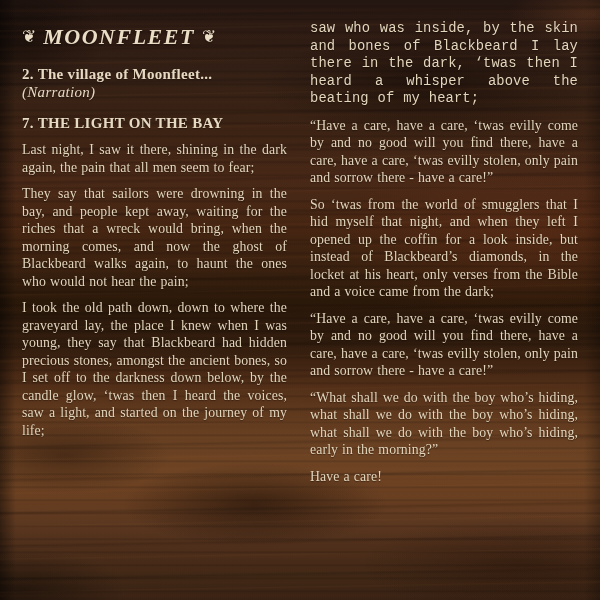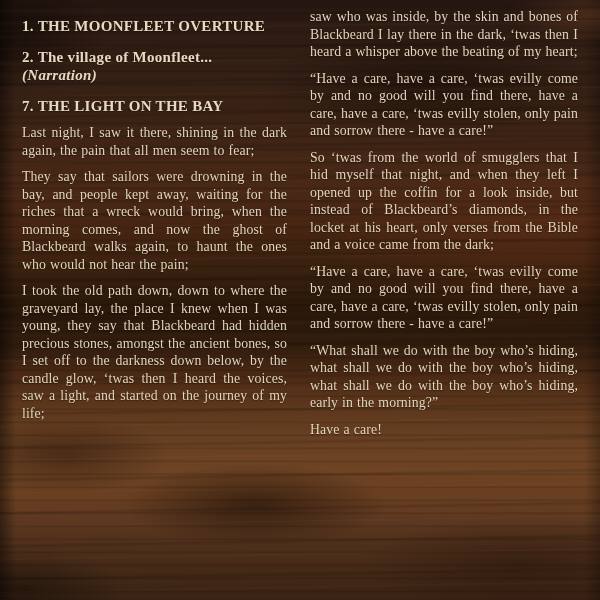--- a/index.html
+++ b/index.html
@@ -102,44 +102,44 @@
 
   h2 {
     margin: 13px 0 0 0;
     font-size: 15px;
     line-height: 18px;
     font-weight: bold;
     letter-spacing: 0.3px;
     color: #e6dac3;
   }
   h2.first { margin-top: 17px; }
-  h2 em { font-weight: bold; }
+  h2 em { font-weight: normal; }
 
   p {
     margin: 9px 0 0 0;
     font-size: 13.8px;
     line-height: 17.5px;
     text-align: justify;
     letter-spacing: 0.1px;
     word-spacing: 0.5px;
     color: #e2d6bd;
     text-shadow: 0 1px 1px rgba(15,6,2,0.45);
   }
-  .col-right p.first { margin-top: 8px; }
+  .col-right p.first { margin-top: 20px; font-family: Liberation Mono, monospace; }
   h2 { text-shadow: 0 1px 1px rgba(15,6,2,0.45); }
   .title { text-shadow: 0 1px 2px rgba(15,6,2,0.5); }
 </style>
 </head>
 <body>
 
 <div class="page">
 
   <div class="col col-left">
+    <h1 class="title"><span class="orn orn-left">❦</span><span>MOONFLEET</span><span class="orn orn-right">❦</span></h1>
 
-    <h2 class="first">1. THE MOONFLEET OVERTURE</h2>
 
     <h2><span>2. The village of Moonfleet... </span><em>(Narration)</em></h2>
 
     <h2>7. THE LIGHT ON THE BAY</h2>
 
     <p>Last night, I saw it there, shining in the dark again, the pain that all men seem to fear;</p>
     <p>They say that sailors were drowning in the bay, and people kept away, waiting for the riches that a wreck would bring, when the morning comes, and now the ghost of Blackbeard walks again, to haunt the ones who would not hear the pain;</p>
     <p>I took the old path down, down to where the graveyard lay, the place I knew when I was young, they say that Blackbeard had hidden precious stones, amongst the ancient bones, so I set off to the darkness down below, by the candle glow, ‘twas then I heard the voices, saw a light, and started on the journey of my life;</p>
 
 

